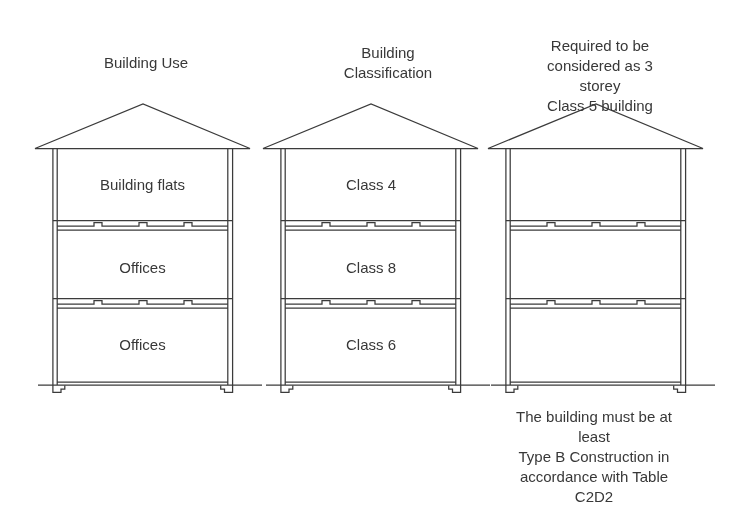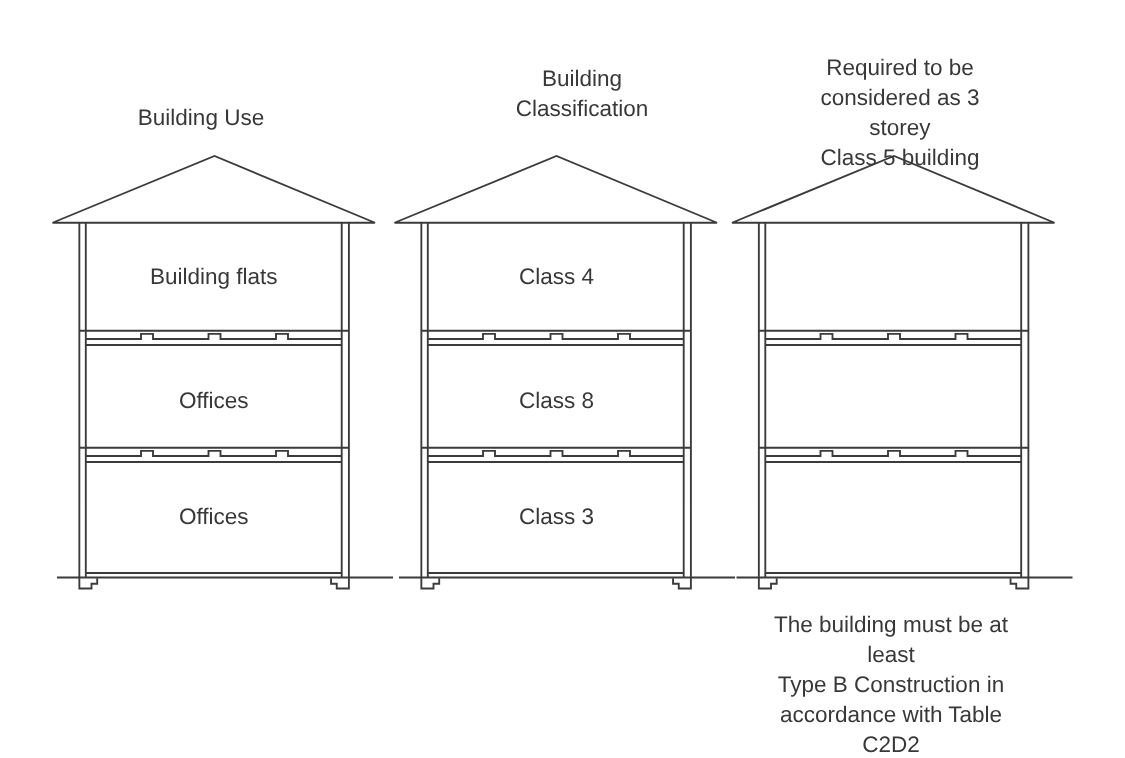--- a/index.html
+++ b/index.html
@@ -45,34 +45,34 @@
         <path d="M52.9,385 V392.3 H61 V389.2 H64.8 V385.5"></path>
         <path d="M232.6,385 V392.3 H224.5 V389.2 H220.7 V385.5"></path>
       </g>
     </defs>
 
     <use href="#bldg"></use>
     <use href="#bldg" transform="translate(228,0)"></use>
     <use href="#bldg" transform="translate(453,0)"></use>
   </svg>
 
-  <div class="lbl" style="left:134px;top:52.5px;margin-top:16px;">Building Use</div>
+  <div class="lbl" style="left:146px;top:52.5px;">Building Use</div>
   <div class="lbl" style="left:388px;top:43px;">Building
 Classification</div>
   <div class="lbl" style="left:564px;top:36px;margin-left:36px;">Required to be
 considered as 3 storey
 Class 5 building</div>
 
   <div class="lbl" style="left:142.5px;top:174.5px;">Building flats</div>
   <div class="lbl" style="left:142.5px;top:258px;">Offices</div>
   <div class="lbl" style="left:142.5px;top:335px;">Offices</div>
 
   <div class="lbl" style="left:371px;top:174.5px;text-align:right;">Class 4</div>
   <div class="lbl" style="left:371px;top:258px;">Class 8</div>
-  <div class="lbl" style="left:371px;top:335px;">Class 3</div>
+  <div class="lbl" style="left:371px;top:335px;">Class 6</div>
 
   <div class="lbl" style="left:596px;top:174.5px;"></div>
   <div class="lbl" style="left:596px;top:258px;"></div>
   <div class="lbl" style="left:596px;top:335px;"></div>
 
   <div class="lbl" style="left:594px;top:407px;">The building must be at least
 Type B Construction in
 accordance with Table C2D2</div>
 
 </div>

